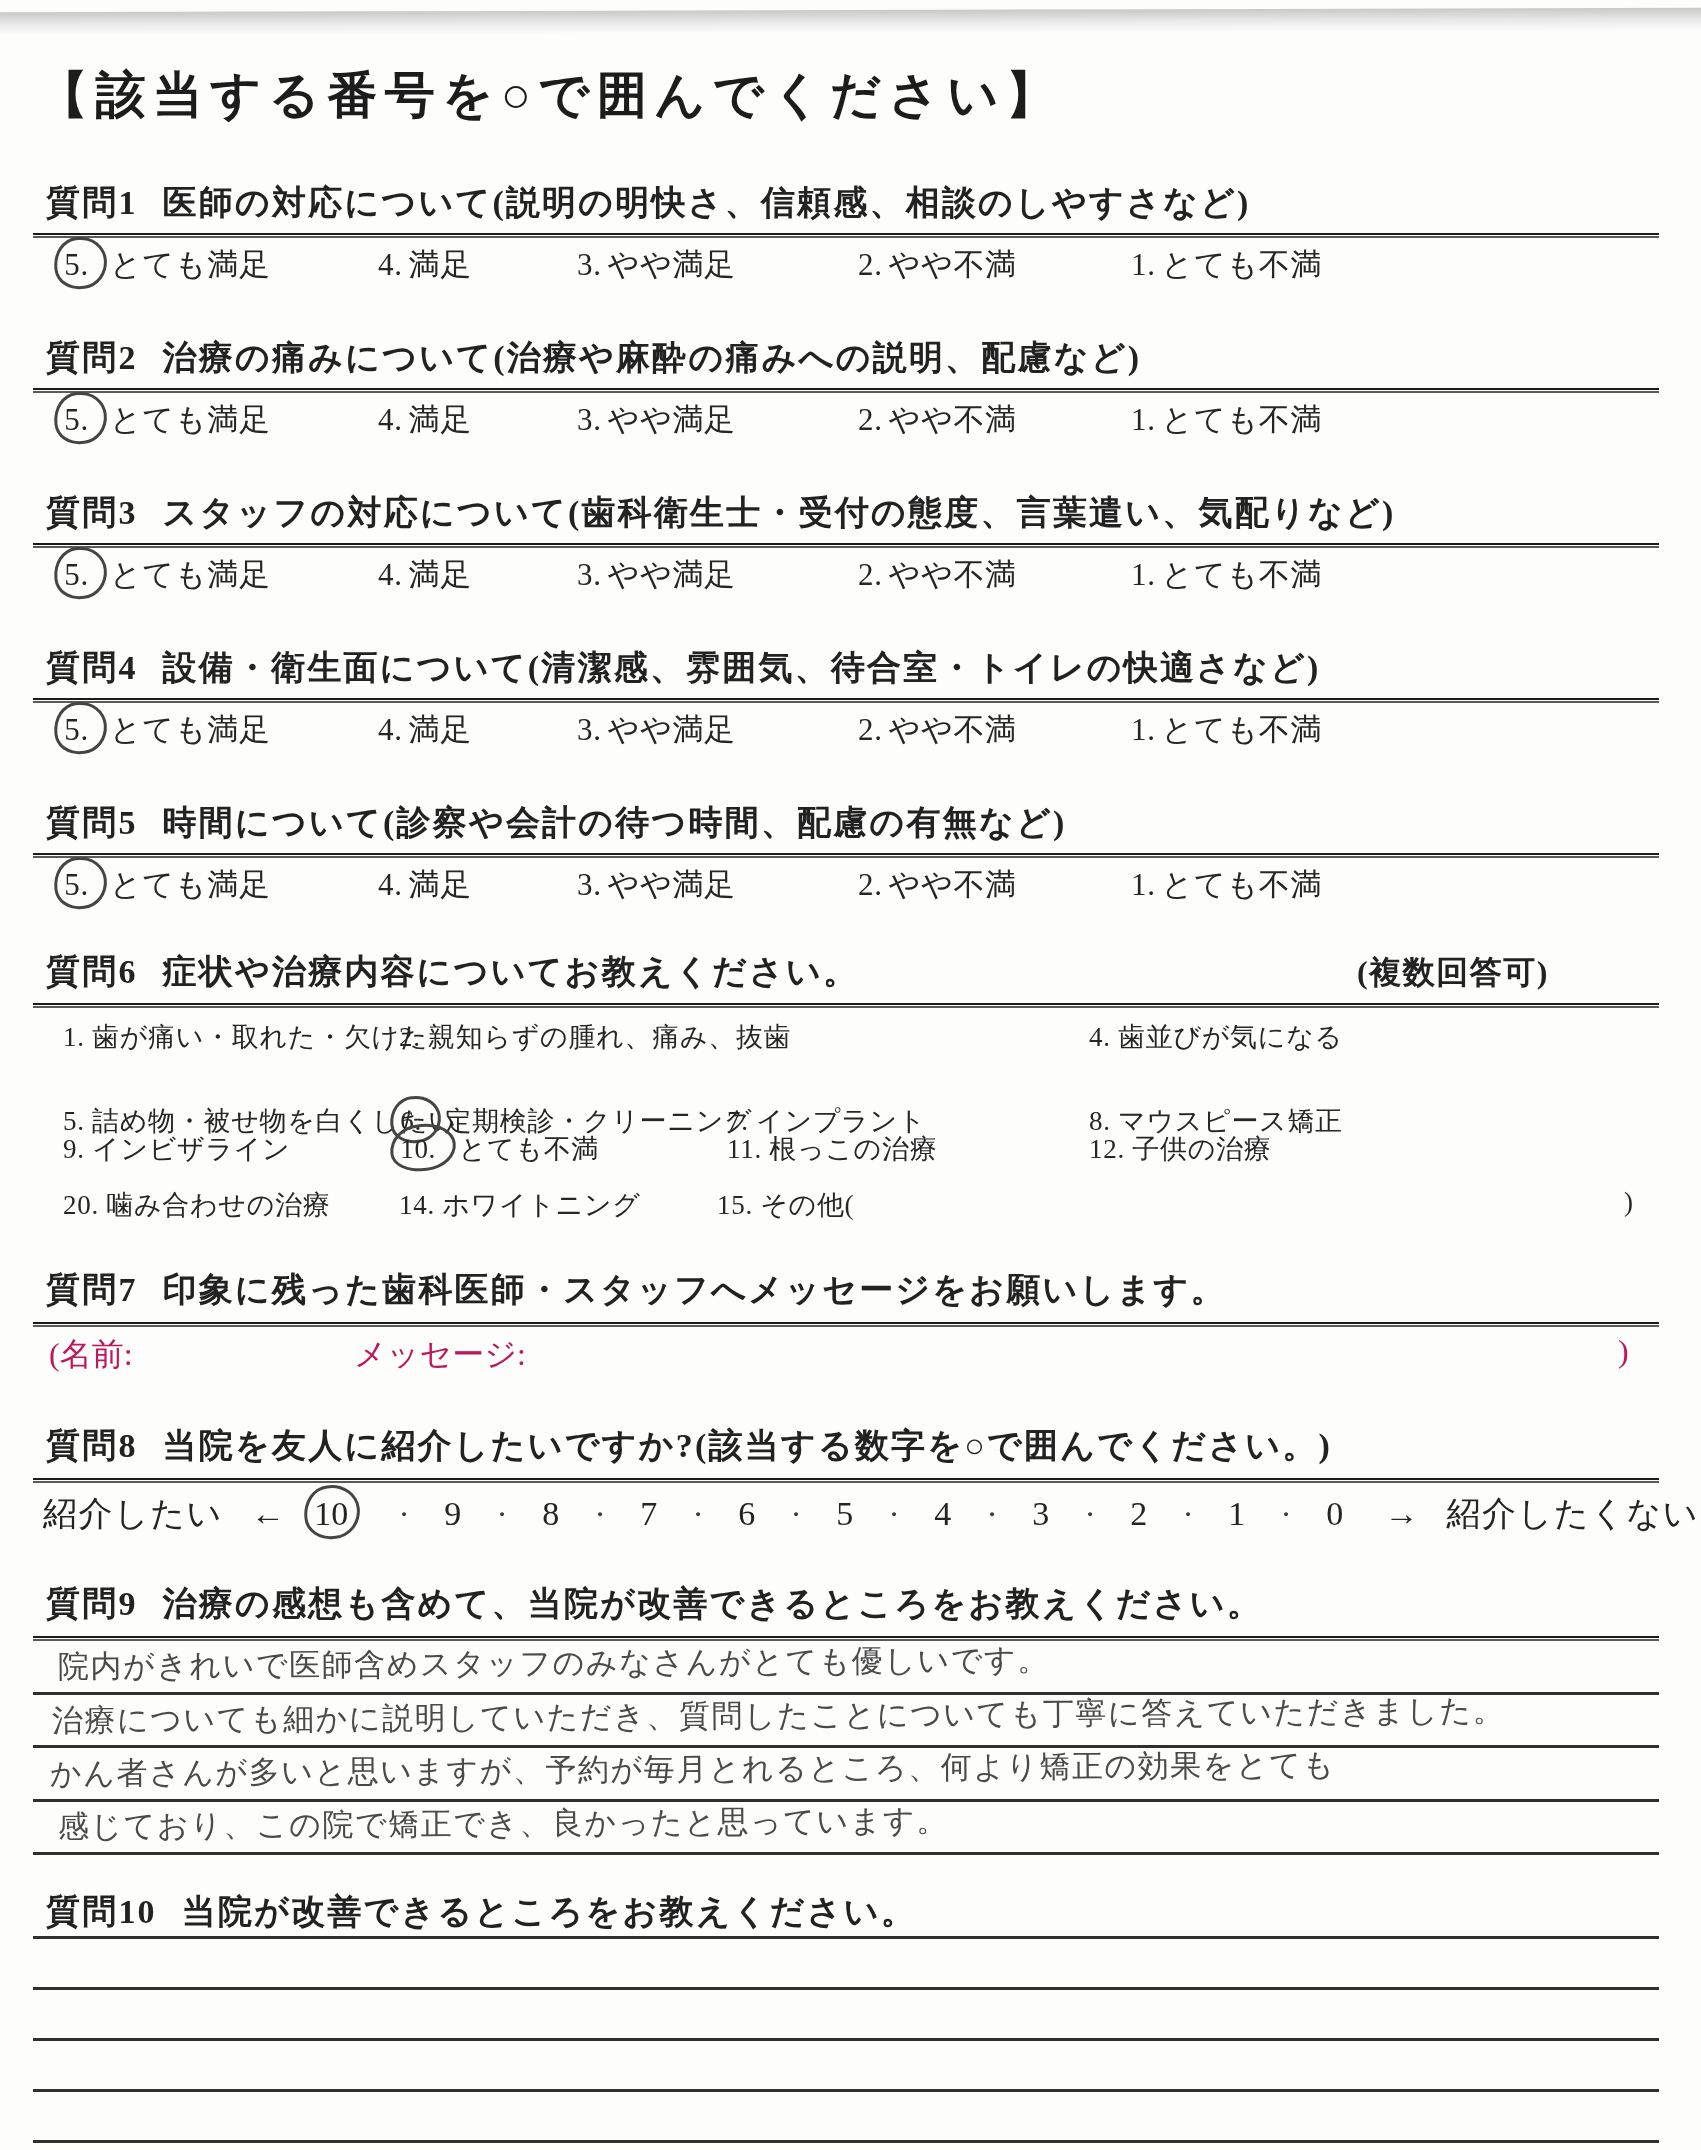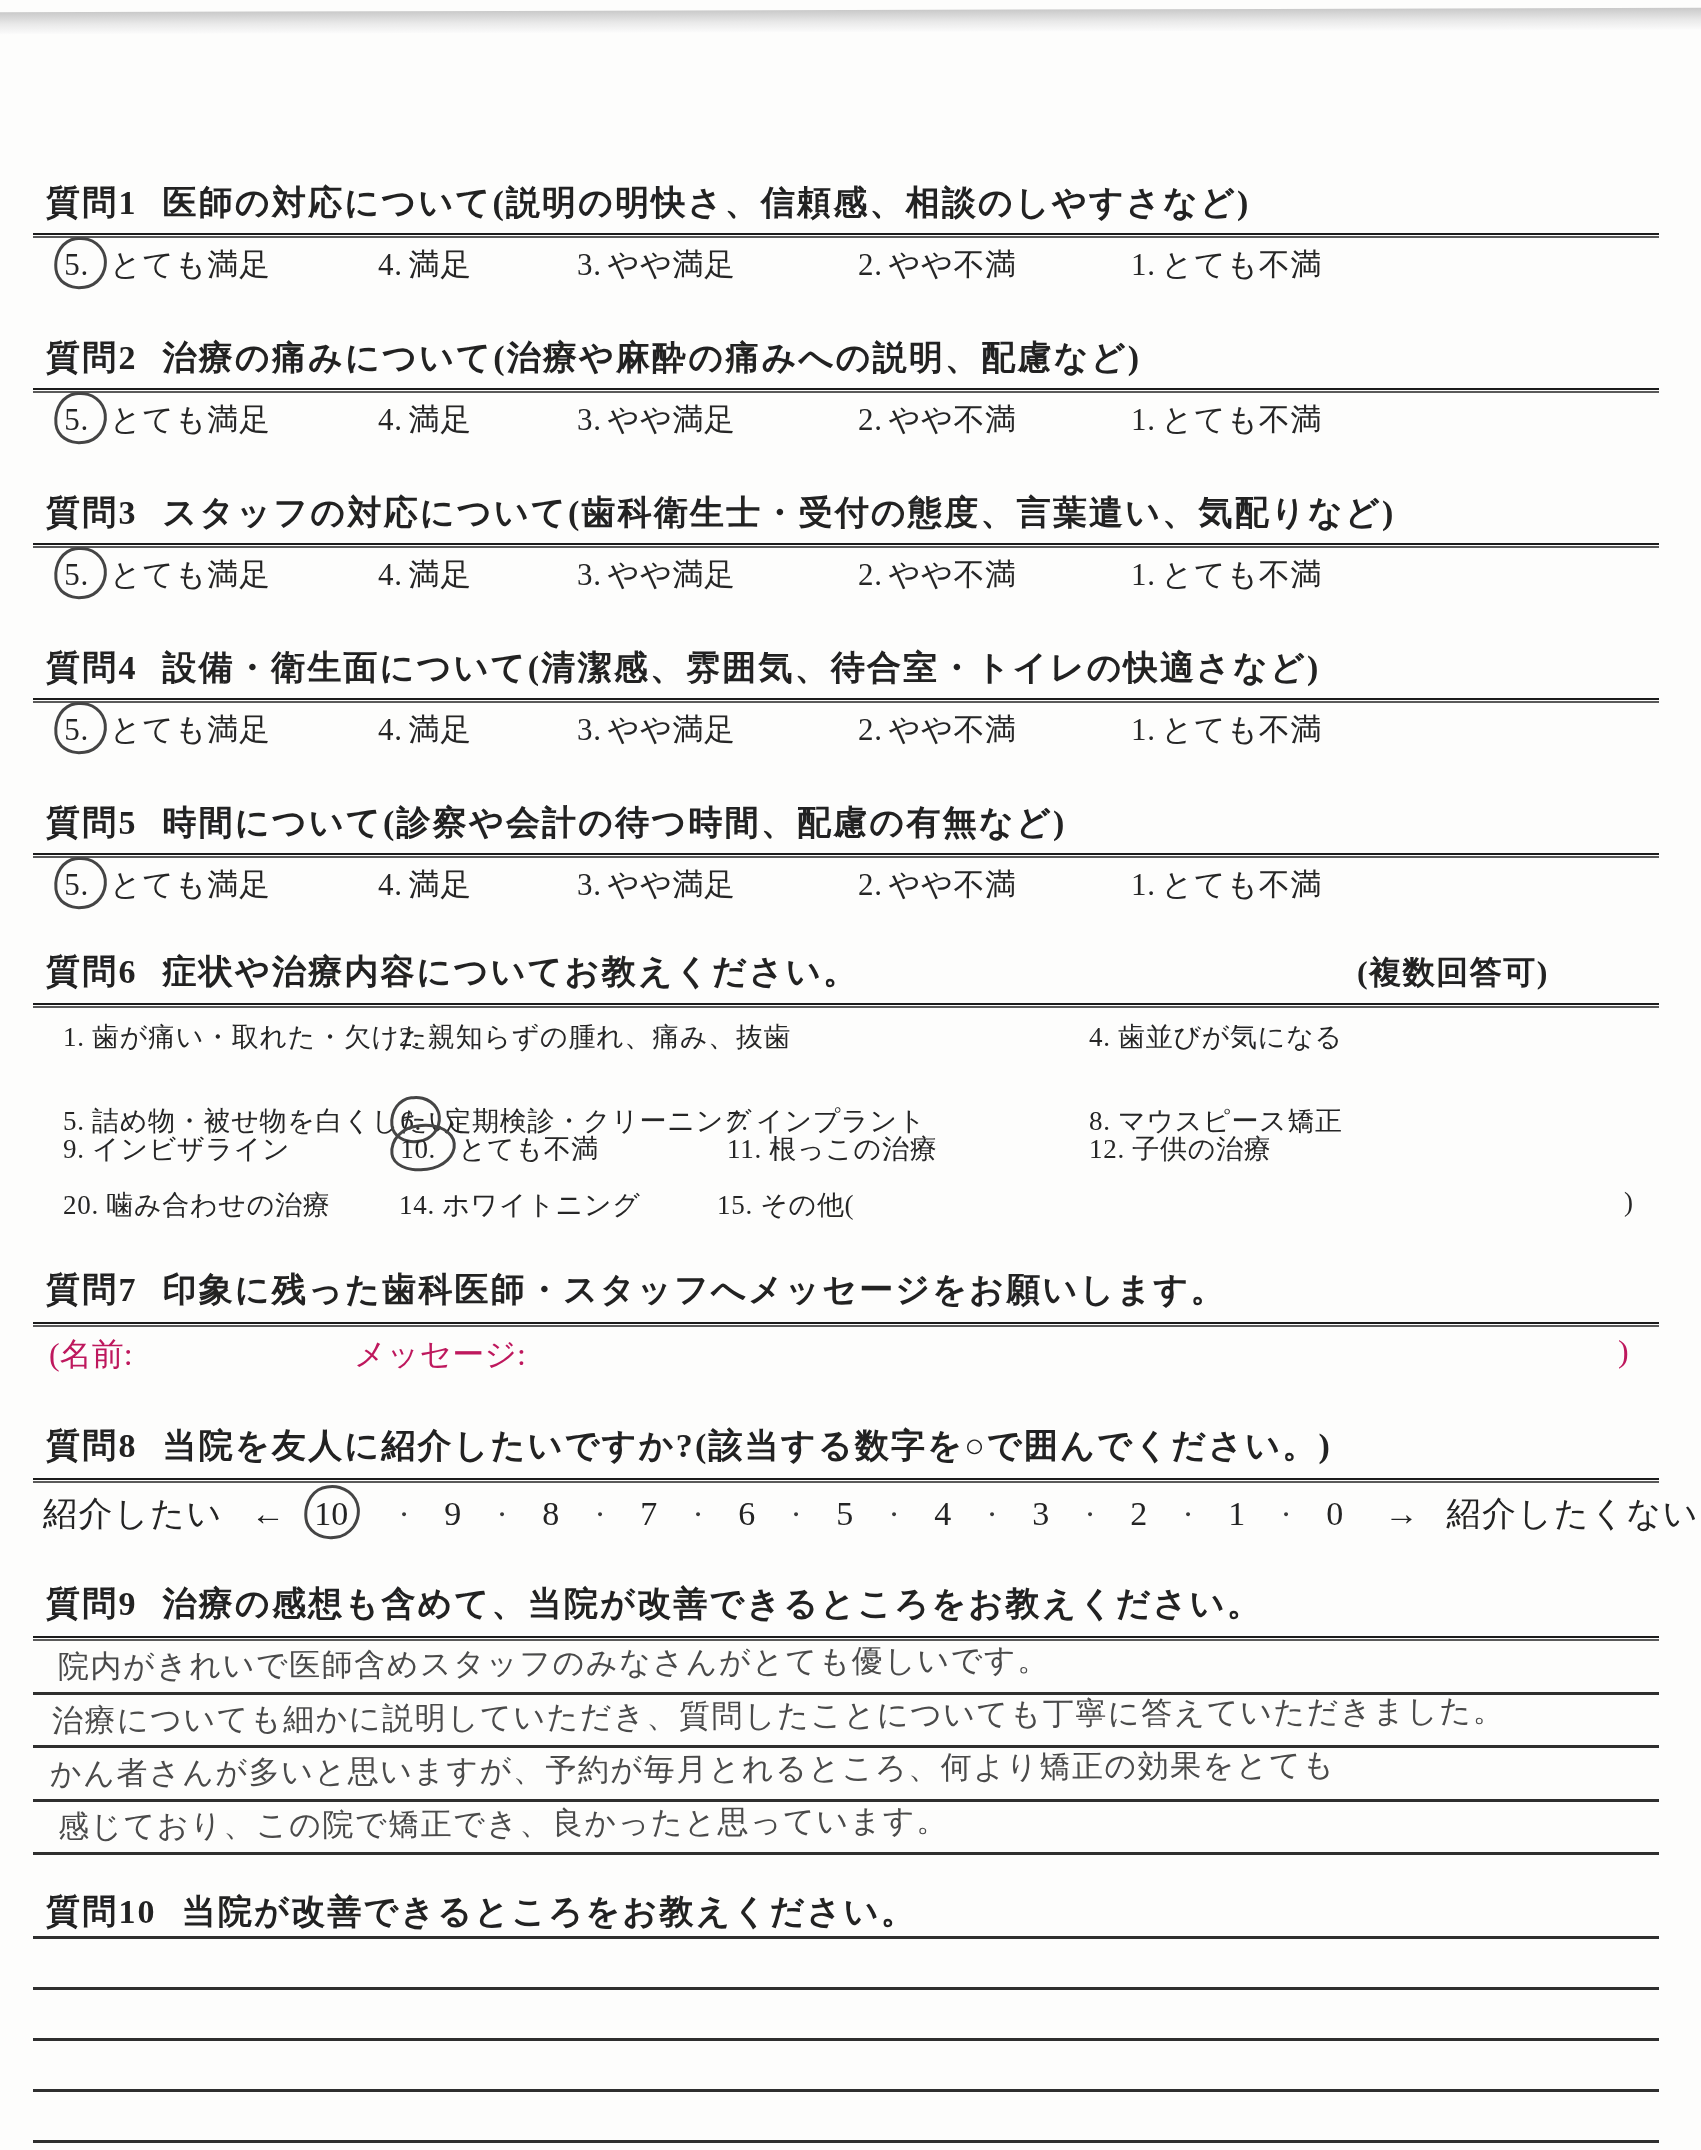--- a/index.html
+++ b/index.html
@@ -33,20 +33,21 @@
   .q8num{font-size:34px;}
   .hw{position:absolute;font-size:31px;color:#4a4a4a;letter-spacing:1.5px;white-space:nowrap;
       font-family:"DejaVu Sans","Liberation Sans",sans-serif;transform:rotate(-0.4deg);transform-origin:left;}
 </style>
 </head>
 <body>
 
 <div class="page">
   <div class="band"></div>
 
+  <div class="title">【該当する番号を○で囲んでください】</div>
 
   <section>
     <div class="qh" style="top:180px">
       <span class="qid">質問1</span><span>医師の対応について(説明の明快さ、信頼感、相談のしやすさなど)</span>
     </div>
     <div class="drule" style="top:233px"></div>
     <div class="orow" style="top:244px">
       <span class="opt" style="left:63px"><span class="circ"><span class="num">5.</span></span><span>とても満足</span></span>
       <span class="opt" style="left:378px"><span class="num">4.</span><span>満足</span></span>
       <span class="opt" style="left:577px"><span class="num">3.</span><span>やや満足</span></span>

